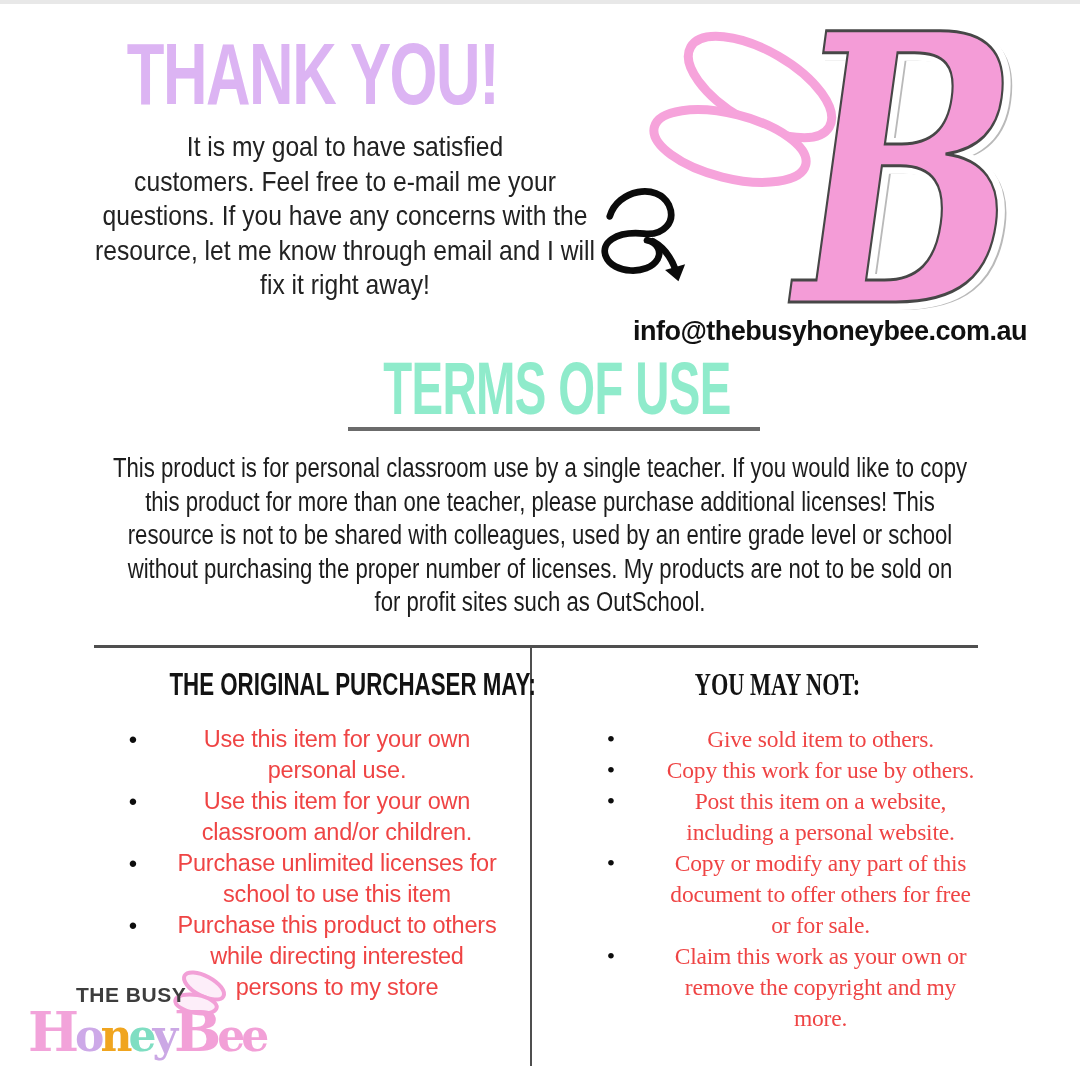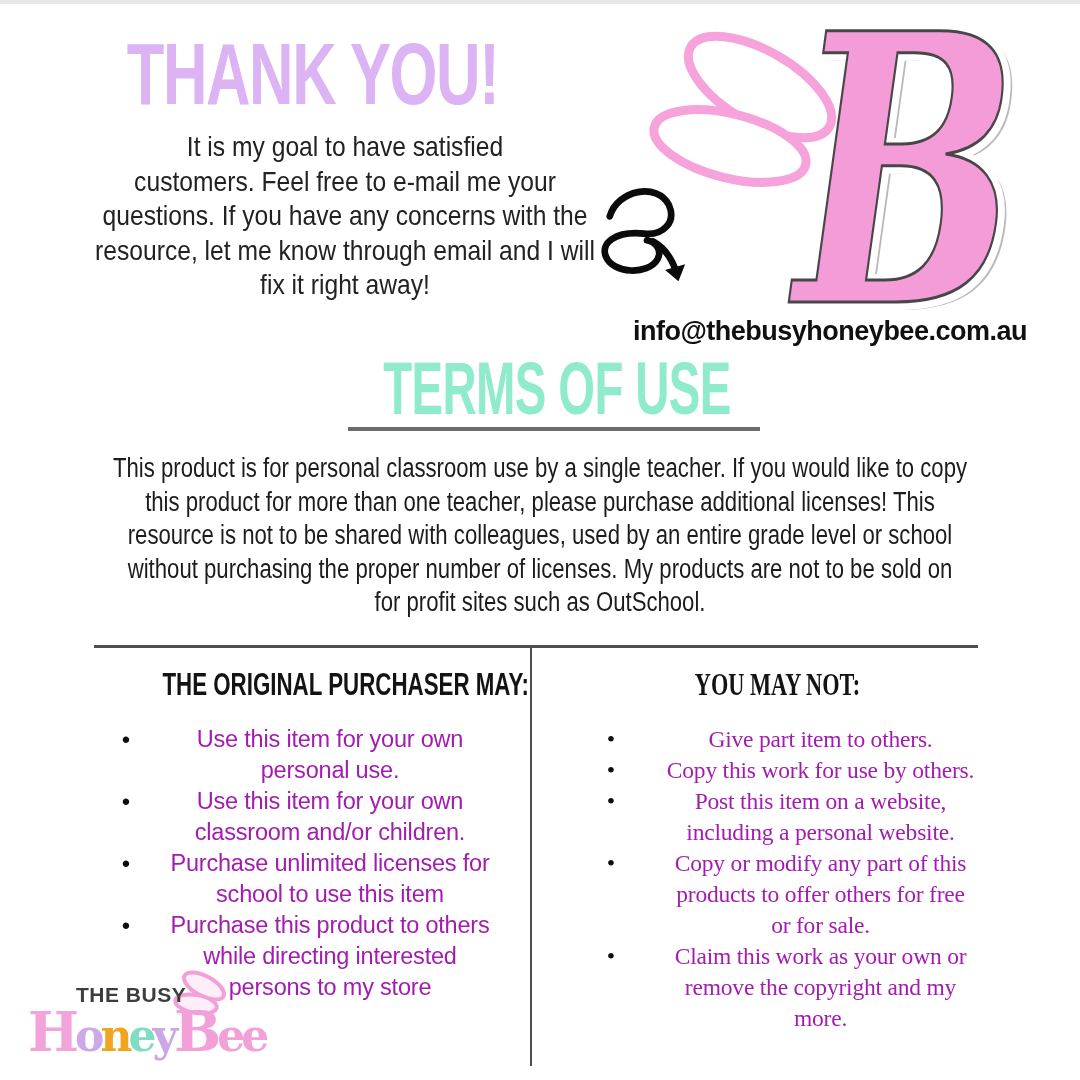--- a/index.html
+++ b/index.html
@@ -40,38 +40,38 @@
   }
   .terms-body{
     position:absolute;top:448px;left:-85px;width:1250px;margin:0;
     font-size:27px;line-height:33.5px;text-align:center;color:#1c1c1c;
     white-space:pre-line;transform:scaleX(0.82);transform-origin:center top;
   }
   
   .hline{position:absolute;top:641px;left:94px;width:884px;height:3px;background:#4f4f4f;}
   .vline{position:absolute;top:641px;left:530px;width:2px;height:421px;background:#4f4f4f;}
   .col{position:absolute;top:662px;}
-  .col-left{left:105px;width:410px;}
+  .col-left{left:112px;width:410px;}
   .col-right{left:545px;width:465px;font-family:Liberation Serif, serif;}
   .col h3{
     margin:0;font-size:31px;font-weight:bold;text-align:center;color:#131313;
     letter-spacing:0;transform:scaleX(0.72);transform-origin:center top;
     white-space:nowrap;line-height:1.2;
   }
   .col ul{list-style:none;margin:21px 0 0 0;padding:0;}
   .col-left ul{padding-left:2px;}
   .col-right ul{padding-left:46px;}
   .col li{display:grid;align-items:start;}
   .col-left li{grid-template-columns:38px 1fr;}
   .col-right li{grid-template-columns:40px 1fr;}
   .dot{
     font-size:24px;line-height:31px;text-align:center;color:#0d0d0d;
   }
   .li-text{
-    font-size:23.5px;line-height:31px;text-align:center;color:#a21caf;
+    font-size:23.5px;line-height:31px;text-align:center;color:#ef4444;
     white-space:pre-line;letter-spacing:-0.2px;
   }
   
   .footer-logo{position:absolute;left:28px;top:980px;width:290px;height:100px;}
   .the-busy{
     margin-left:48px;font-size:21px;font-weight:bold;color:#3d3d3d;
     letter-spacing:0.5px;line-height:1;position:relative;z-index:2;
   }
   .honeybee{
     position:relative;margin-top:-2px;line-height:1;z-index:2;
@@ -152,35 +152,35 @@
 persons to my store</span>
       </li>
     </ul>
   </section>
 
   <section class="col col-right">
     <h3>YOU MAY NOT:</h3>
     <ul>
       <li>
         <span class="dot">•</span>
-        <span class="li-text">Give part item to others.</span>
+        <span class="li-text">Give sold item to others.</span>
       </li>
       <li>
         <span class="dot">•</span>
         <span class="li-text">Copy this work for use by others.</span>
       </li>
       <li>
         <span class="dot">•</span>
         <span class="li-text">Post this item on a website,
 including a personal website.</span>
       </li>
       <li>
         <span class="dot">•</span>
         <span class="li-text">Copy or modify any part of this
-products to offer others for free
+document to offer others for free
 or for sale.</span>
       </li>
       <li>
         <span class="dot">•</span>
         <span class="li-text">Claim this work as your own or
 remove the copyright and my
 more.</span>
       </li>
     </ul>
   </section>

